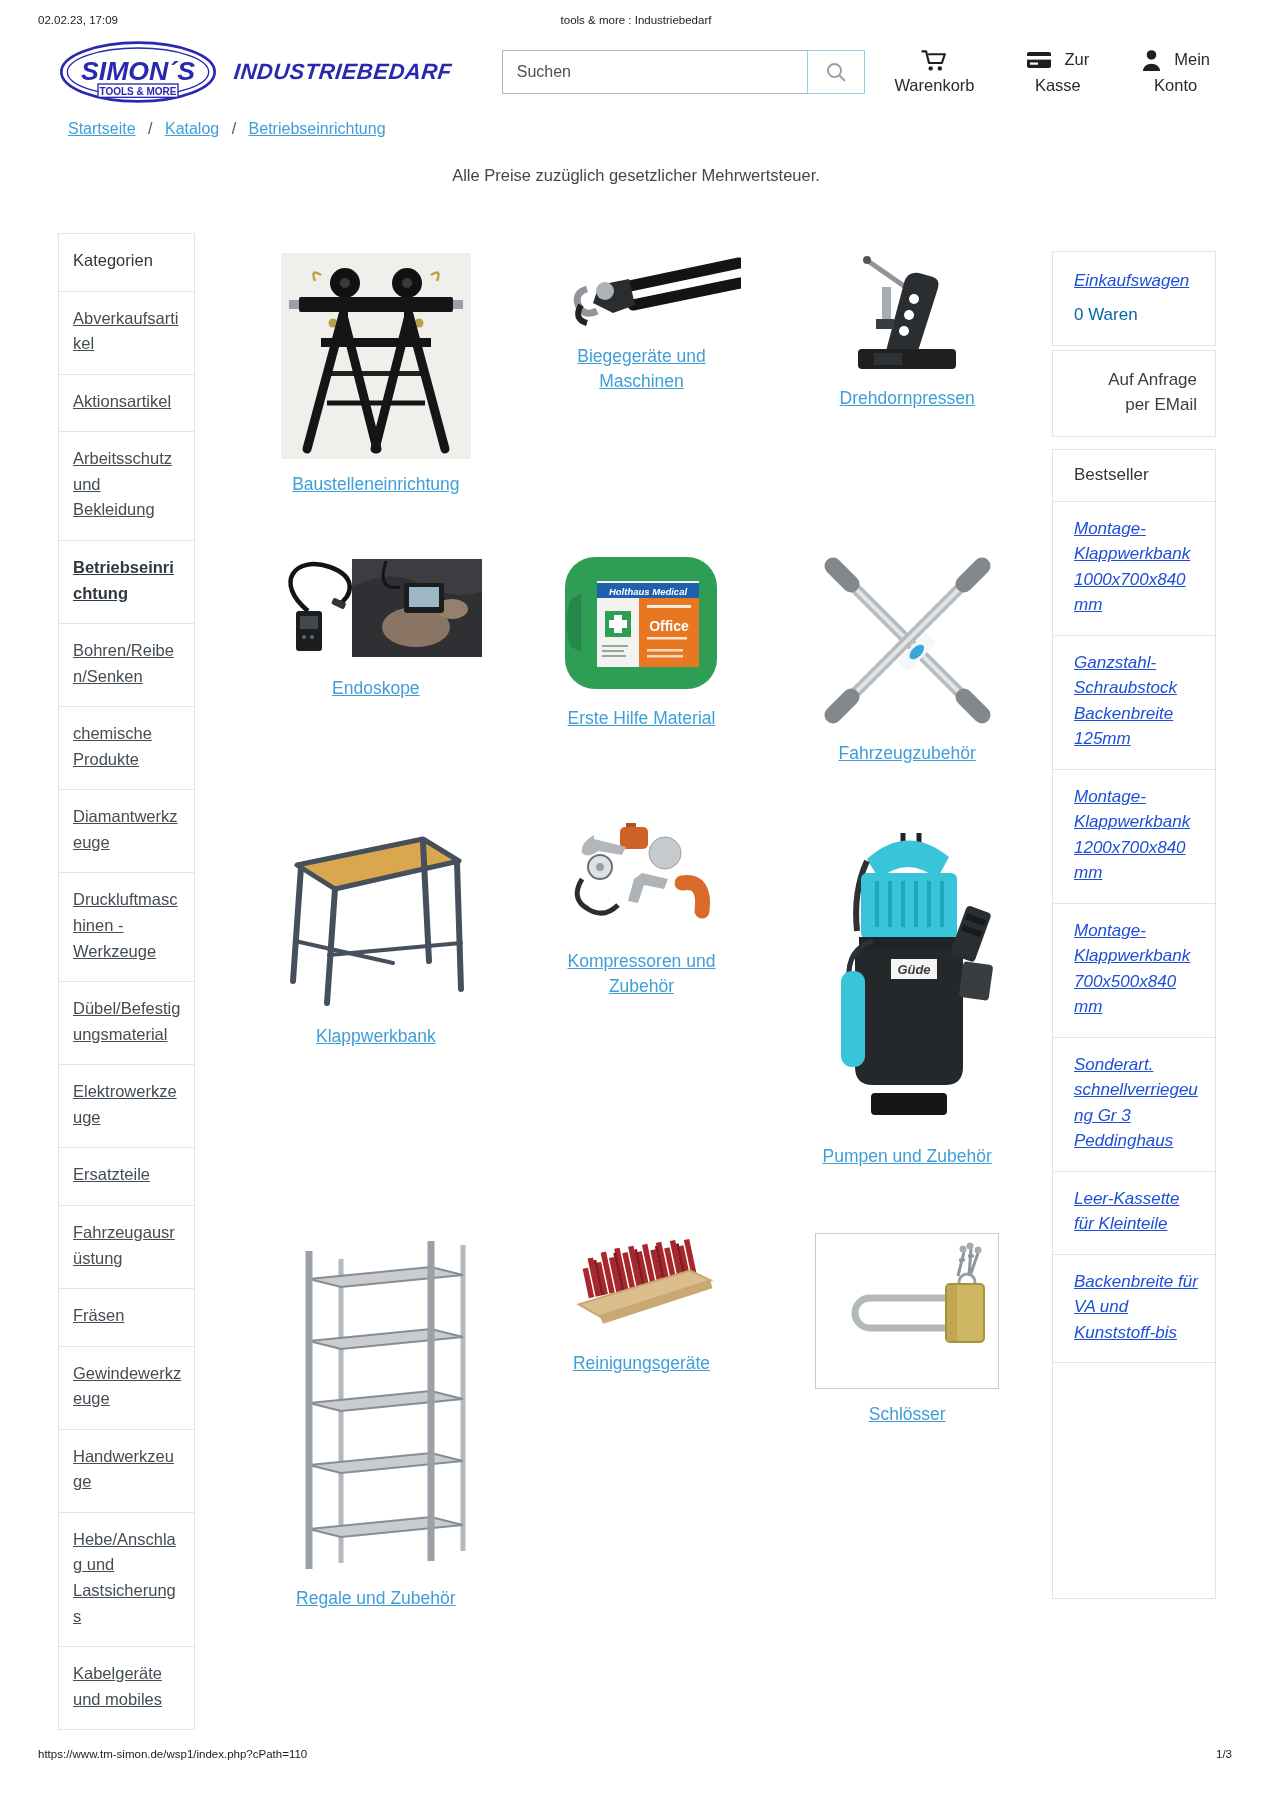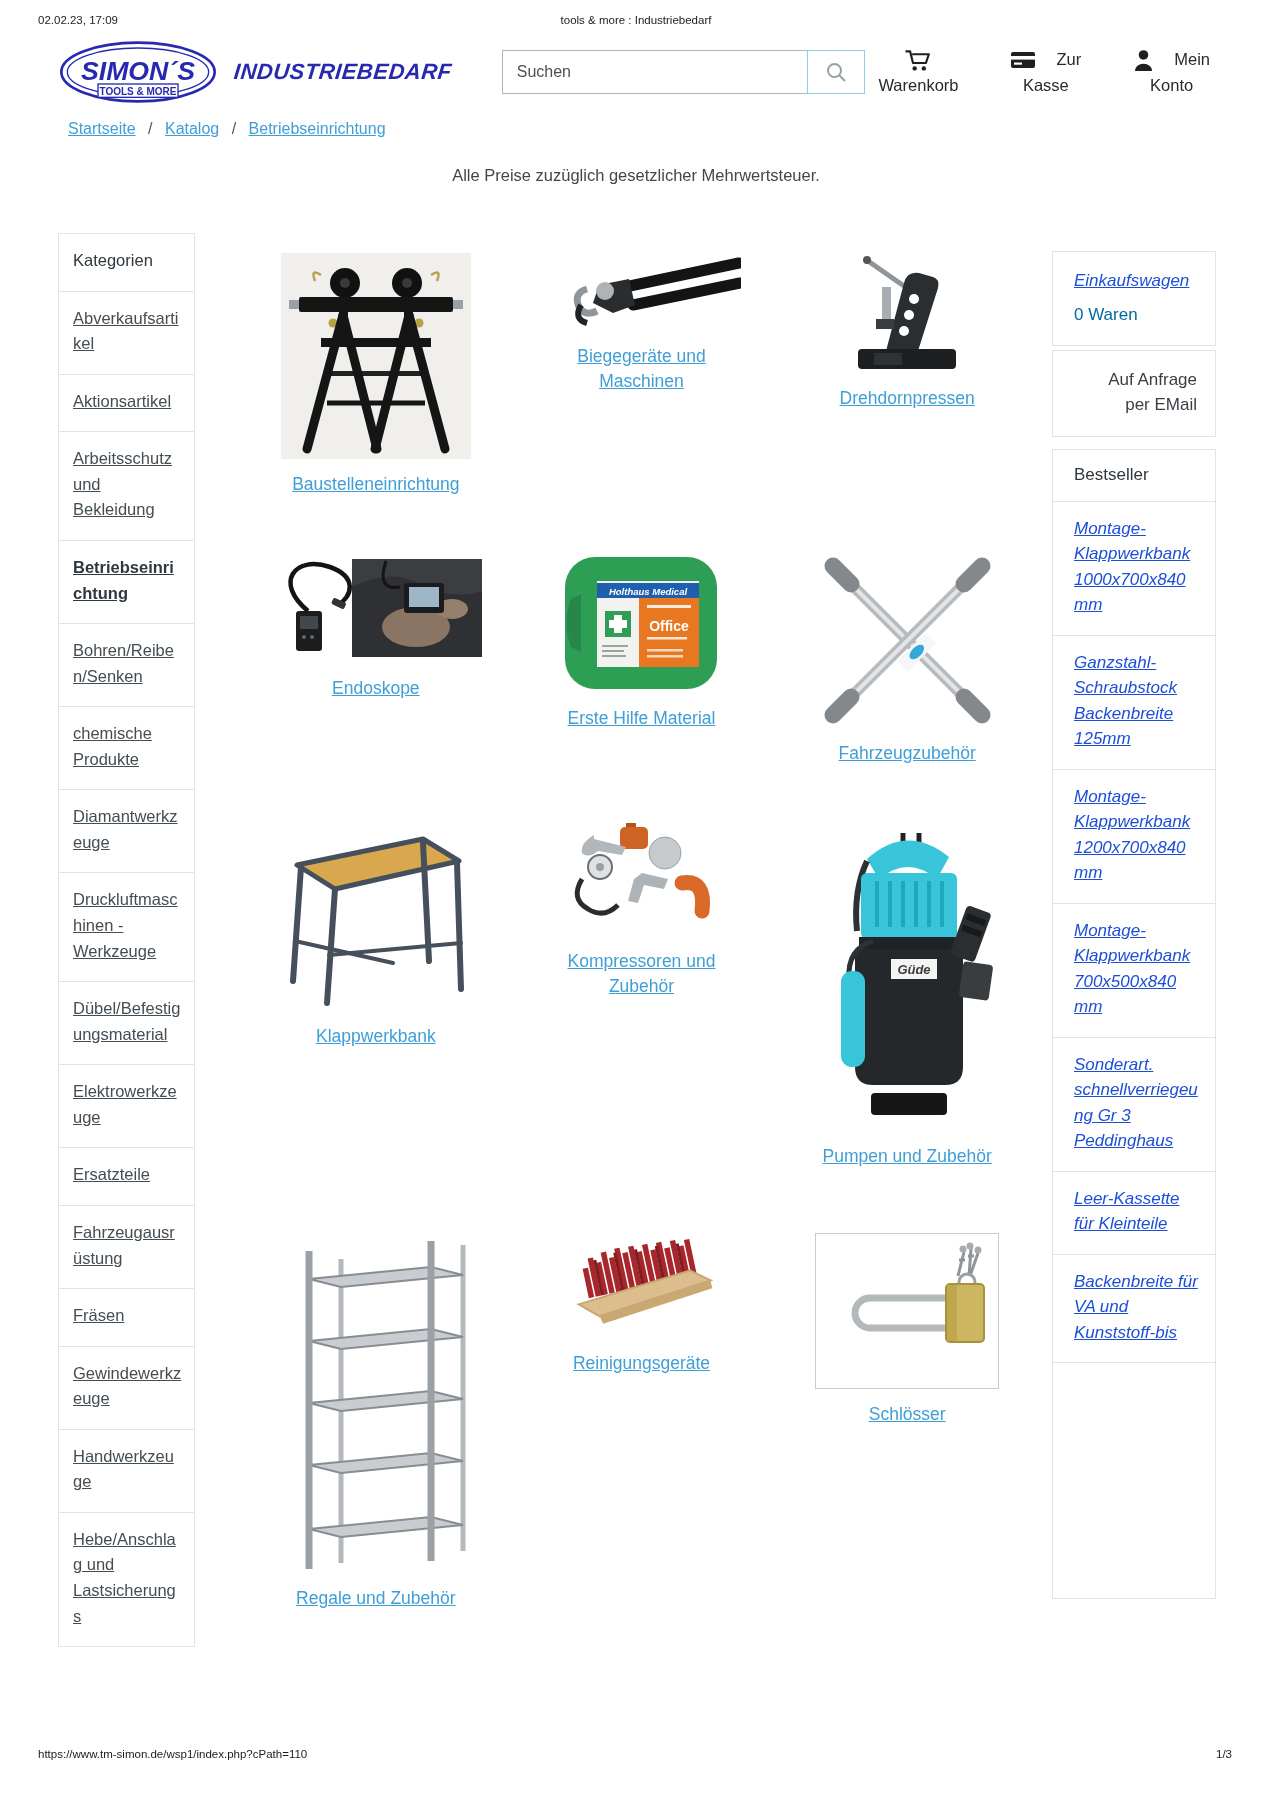--- a/index.html
+++ b/index.html
@@ -28,21 +28,21 @@
     padding: 0 14px; font-size: 16px; color: #3c3c3c; outline: none;
     font-family: "Liberation Sans", sans-serif;
   }
   .search-input::placeholder { color: #4f4f4f; opacity: 1; }
   .search-btn {
     width: 58px; height: 44px; background: #fff; border: 1px solid #8ed0df;
     display: flex; align-items: center; justify-content: center; padding: 0;
   }
   .header-nav { margin-left: auto; display: flex; gap: 52px; margin-right: 26px; }
   .nav-item { text-align: center; font-size: 16.5px; color: #2a2a2a; line-height: 1.45; }
-  .nav-line1 { display: flex; align-items: center; justify-content: center; gap: 20px; height: 28px; }
+  .nav-line1 { display: flex; align-items: center; justify-content: center; gap: 12px; height: 28px; }
 
   
   .breadcrumb { margin: 14px 0 0 68px; font-size: 16px; color: #4a4a4a; }
   .breadcrumb a { color: #3f9ed6; text-decoration: underline; }
   .breadcrumb .sep { margin: 0 8px; color: #555; }
   .notice { text-align: center; margin-top: 28px; font-size: 16.5px; color: #40474d; }
 
   
   .layout { display: flex; margin: 36px 56px 0 58px; align-items: flex-start; }
 
@@ -172,20 +172,21 @@
     <div class="cat-item"><a>Diamantwerkzeuge</a></div>
     <div class="cat-item"><a>Druckluftmaschinen - Werkzeuge</a></div>
     <div class="cat-item"><a>Dübel/Befestigungsmaterial</a></div>
     <div class="cat-item"><a>Elektrowerkzeuge</a></div>
     <div class="cat-item"><a>Ersatzteile</a></div>
     <div class="cat-item"><a>Fahrzeugausrüstung</a></div>
     <div class="cat-item"><a>Fräsen</a></div>
     <div class="cat-item"><a>Gewindewerkzeuge</a></div>
     <div class="cat-item"><a>Handwerkzeuge</a></div>
     <div class="cat-item"><a>Hebe/Anschlag und Lastsicherungs</a></div>
+    <div class="cat-item"><a>Kabelgeräte und mobiles</a></div>
   </div>
 
   <div class="product-grid">
 
     <div class="p-cell r1">
       <div class="p-img">
         <svg width="190" height="206" viewBox="0 0 190 206">
           <rect width="190" height="206" fill="#f1efec"></rect>
           <path d="M40 22 q-11 -7 -6 6" stroke="#b7a24a" fill="none" stroke-width="2.5"></path>
           <path d="M150 22 q11 -7 6 6" stroke="#b7a24a" fill="none" stroke-width="2.5"></path>

